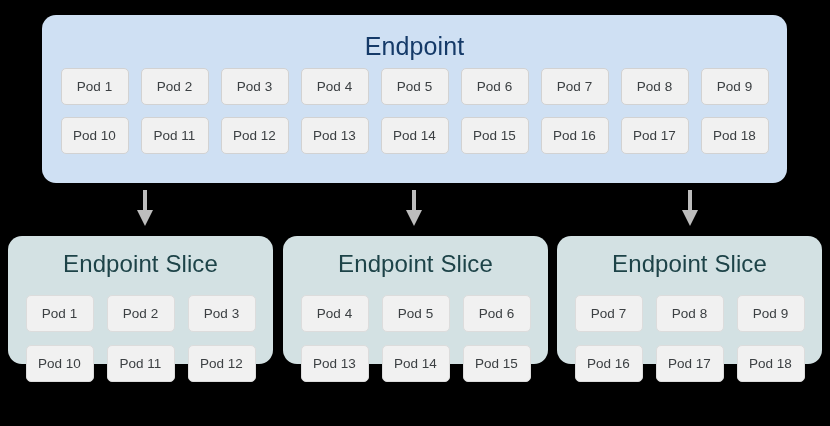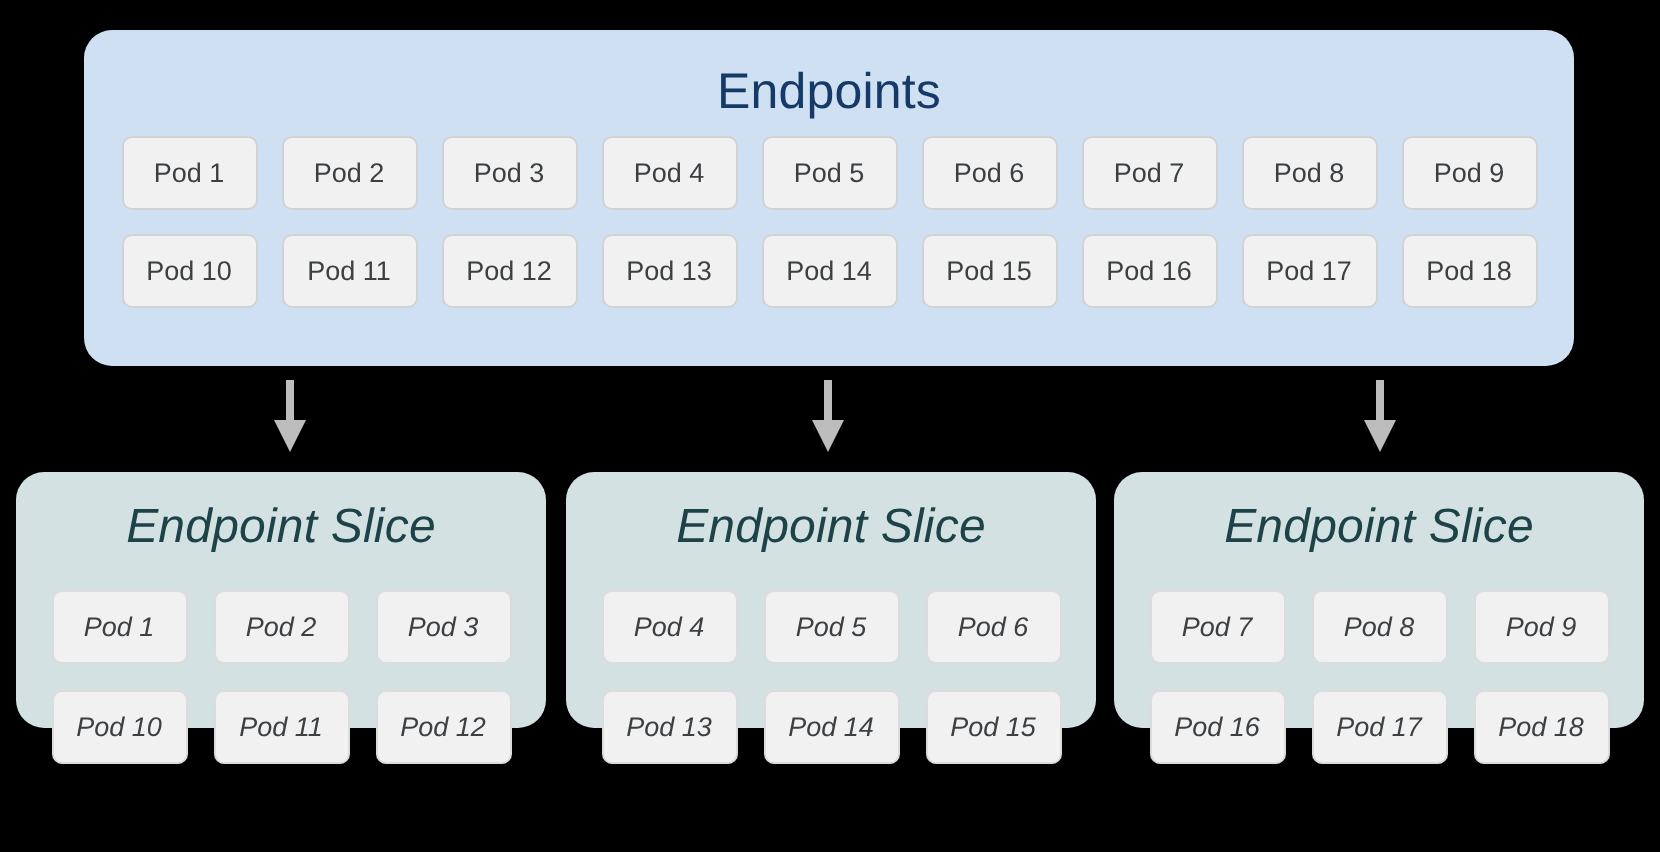--- a/index.html
+++ b/index.html
@@ -100,21 +100,20 @@
 
   
   .slice-box {
     position: absolute;
     top: 236px;
     width: 265px;
     height: 128px;
     background: #d3e1e3;
     border-radius: 14px;
     box-sizing: border-box;
-    font-style: italic;
   }
   .slice-title {
     position: absolute;
     left: 0;
     top: 13px;
     width: 100%;
     text-align: center;
     font-size: 24px;
     color: #1d4348;
     line-height: 30px;
@@ -146,21 +145,21 @@
     color: #3c4043;
     white-space: nowrap;
   }
 </style>
 </head>
 <body>
 
 <div id="canvas">
 
   <div class="endpoints-box">
-    <div class="endpoints-title">Endpoints</div>
+    <div class="endpoints-title">Endpoint</div>
     <div class="endpoints-rows">
 
       <div class="pod-row">
         <div class="pod">Pod 1</div>
         <div class="pod">Pod 2</div>
         <div class="pod">Pod 3</div>
         <div class="pod">Pod 4</div>
         <div class="pod">Pod 5</div>
         <div class="pod">Pod 6</div>
         <div class="pod">Pod 7</div>

